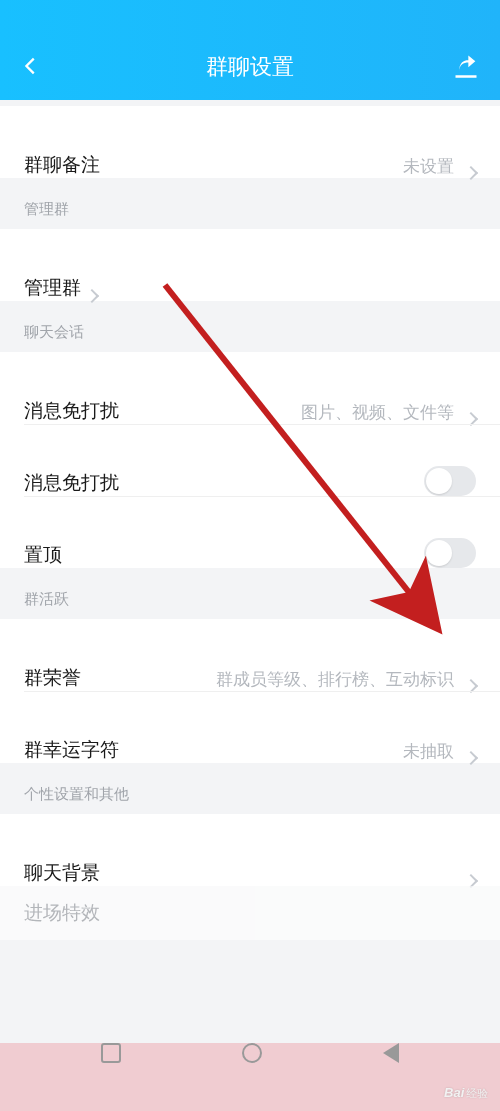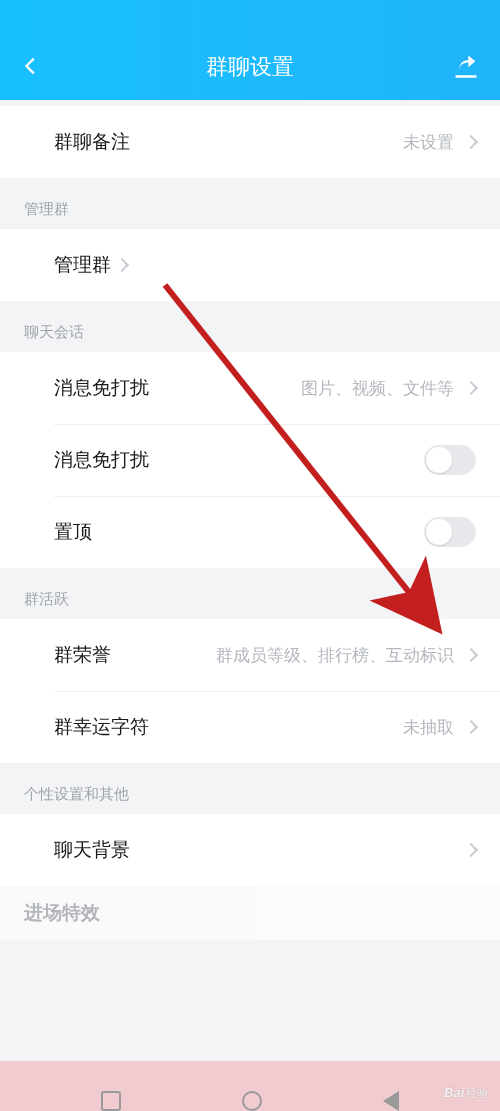--- a/index.html
+++ b/index.html
@@ -46,25 +46,24 @@
     font-size: 15px;
     color: #a0a4aa;
     padding: 22px 24px 10px 24px;
   }
 
   .group {
     background: #fff;
   }
   .row {
     display: flex;
-    align-items: center;
+    align-items: flex-end;
     padding: 0 24px;
     height: 72px;
     position: relative;
-    margin-left: 30px;
   }
   .row + .row::before {
     content: "";
     position: absolute;
     left: 24px; right: 0; top: 0;
     height: 1px;
     background: #efefef;
   }
   .row-label {
     font-size: 19px;
@@ -130,24 +129,24 @@
 
   .arrow {
     position: absolute;
     pointer-events: none;
     z-index: 10;
   }
 
   .nav-bar {
     position: absolute;
     bottom: 0; left: 0; right: 0;
-    height: 50px;
+    height: 68px;
     background: rgba(240, 200, 205, 0.92);
     display: flex;
-    align-items: flex-end;
+    align-items: flex-start;
     justify-content: space-around;
     padding: 0 40px;
   }
   .nav-icon {
     width: 20px; height: 20px;
     border: 2px solid #999;
   }
   .nav-square { border-radius: 3px; }
   .nav-circle { border-radius: 50%; }
   .nav-tri {
@@ -168,21 +167,20 @@
   .watermark small { font-weight: 400; font-style: normal; margin-left: 2px;}
 
   .spacer-top { height: 6px; }
   .cut-row {
     height: 54px;
     padding: 0 24px;
     display: flex;
     align-items: center;
     background: #fff;
     opacity: 0.6;
-    font-weight: bold;
   }
   .cut-row .row-label { color:#8a8d93; }
 </style>
 </head>
 <body>
 
 <div class="header">
   <div class="back-btn">
     <svg viewBox="0 0 24 24" width="22" height="22" fill="none" stroke="#fff" stroke-width="2.5">
         <polyline points="15 4 7 12 15 20"></polyline>

